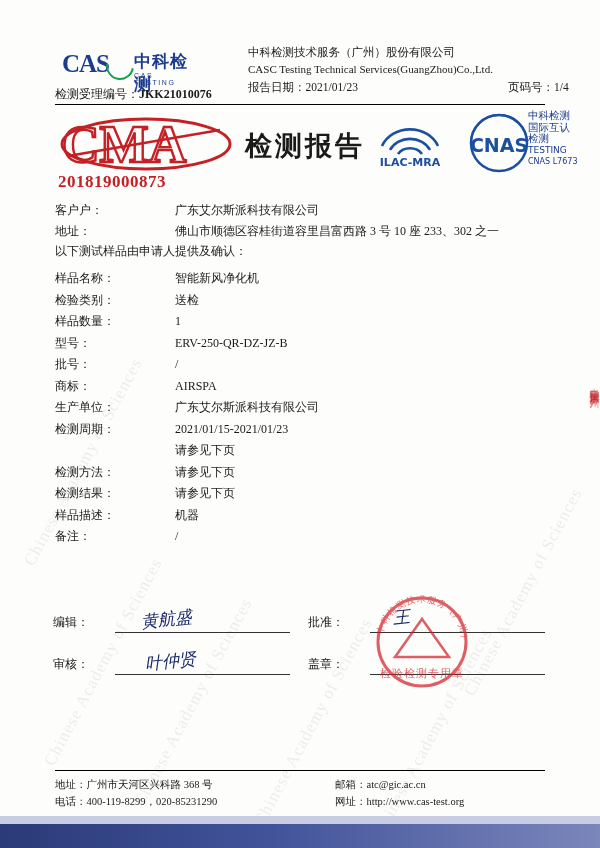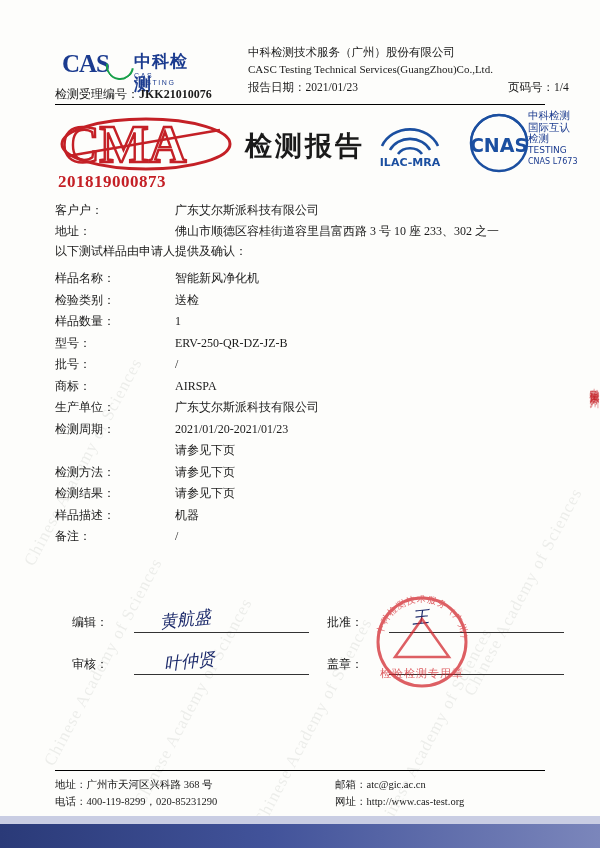--- a/index.html
+++ b/index.html
@@ -118,21 +118,21 @@
   .spec{
     position:absolute;left:55px;top:268px;width:500px;
     font-size:12px;line-height:21.5px;
   }
   .spec .row{height:21.5px;}
   .spec .row .k{width:110px;}
   .spec .row .v{left:120px;}
   .mono{font-family:"Liberation Serif", serif;}
   
   .sig{
-    position:absolute;left:72px;top:600px;width:500px;height:80px;
+    position:absolute;left:53px;top:600px;width:500px;height:80px;
     font-size:12px;
   }
   .sig-label{position:absolute;font-size:12px;}
   .sig-line{position:absolute;height:1px;background:#333;}
   .sig-ink{
     position:absolute;
     font-family:"Liberation Serif", serif;
     color:#1c2a6b;font-size:17px;font-style:italic;
     transform:rotate(-6deg);
     white-space:nowrap;
@@ -285,21 +285,21 @@
     <div class="row">
         <span class="k">商标：</span>
         <span class="v mono">AIRSPA</span>
       </div>
     <div class="row">
         <span class="k">生产单位：</span>
         <span class="v">广东艾尔斯派科技有限公司</span>
       </div>
     <div class="row">
         <span class="k">检测周期：</span>
-        <span class="v mono">2021/01/20-2021/01/23</span>
+        <span class="v mono">2021/01/15-2021/01/23</span>
       </div>
     <div class="row">
         <span class="v">请参见下页</span>
       </div>
     <div class="row">
         <span class="k">检测方法：</span>
         <span class="v">请参见下页</span>
       </div>
     <div class="row">
         <span class="k">检测结果：</span>

